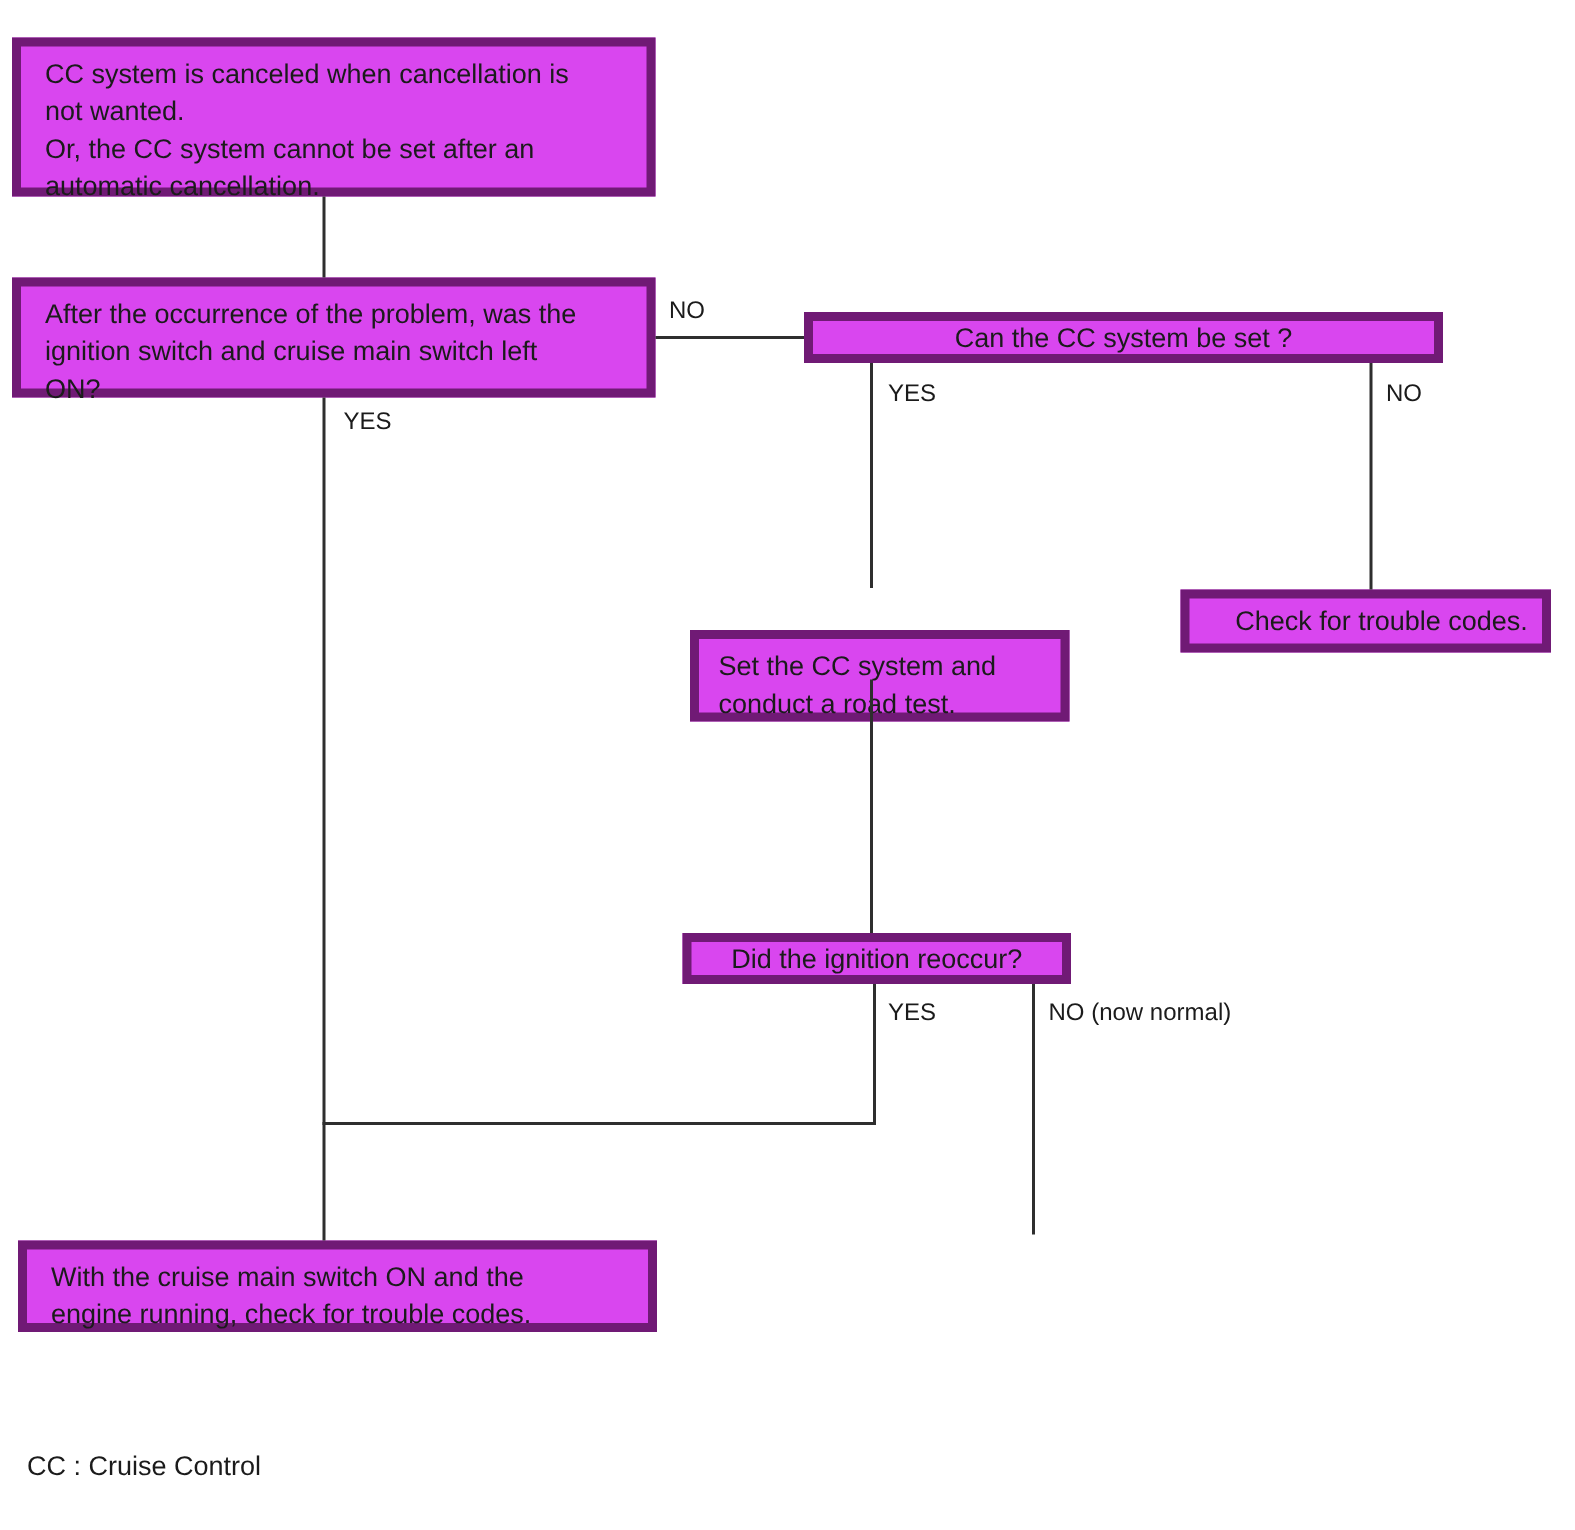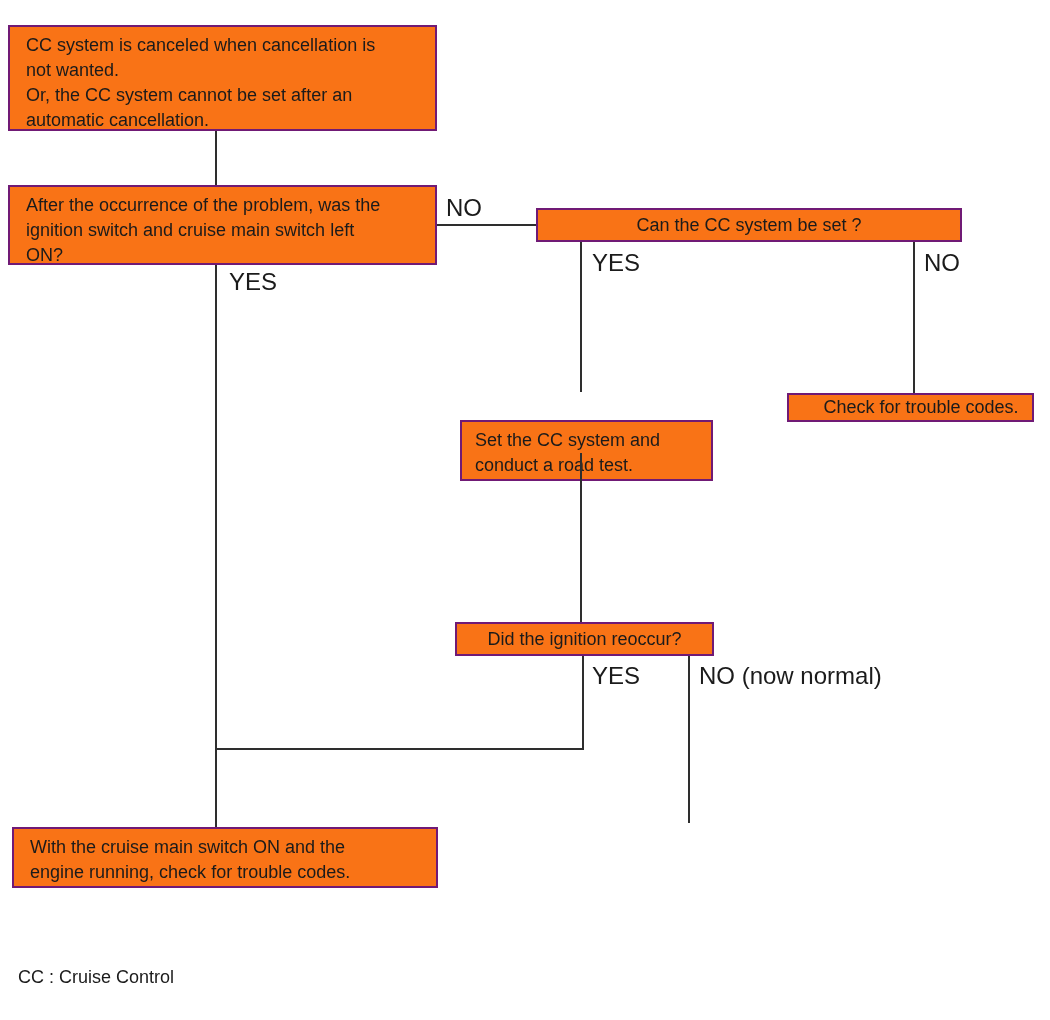--- a/index.html
+++ b/index.html
@@ -12,22 +12,22 @@
     width: 1050px;
     height: 1020px;
     background: #ffffff;
     font-family: "Liberation Sans", sans-serif;
     color: #1b1b1b;
     overflow: hidden;
   }
   .box {
     position: absolute;
     box-sizing: border-box;
-    border: 2px solid #701a75;
-    background: #f97316;
+    border: 6px solid #701a75;
+    background: #d946ef;
     font-size: 18px;
     line-height: 25px;
     padding: 6px 8px 5px 16px;
     white-space: pre-line;
   }
   .box.center {
     display: flex;
     align-items: center;
     justify-content: center;
     text-align: center;
@@ -35,21 +35,21 @@
     white-space: nowrap;
   }
   .vline, .hline {
     position: absolute;
     background: #2e2e2e;
   }
   .vline { width: 2px; }
   .hline { height: 2px; }
   .lbl {
     position: absolute;
-    font-size: 24px;
+    font-size: 16px;
     line-height: 22px;
     white-space: nowrap;
   }
   .footnote {
     position: absolute;
     font-size: 18px;
     line-height: 22px;
     white-space: nowrap;
   }
 </style>
@@ -65,21 +65,21 @@
 
   <div class="box center" style="left:536px; top:208px; width:426px; height:34px;">Can the CC system be set ?</div>
 
   <div class="box" style="left:8px; top:185px; width:429px; height:80px;">After the occurrence of the problem, was the
 ignition switch and cruise main switch left
 ON?</div>
 
   <div class="box" style="left:460px; top:392px; width:253px; height:61px; padding-left:13px;margin-top:28px;">Set the CC system and
 conduct a road test.</div>
 
-  <div class="box center" style="left:787px; top:393px; width:247px; height:29px;padding-left:27px;">Check for trouble codes.</div>
+  <div class="box center" style="left:787px; top:393px; width:247px; height:42px;padding-left:27px;">Check for trouble codes.</div>
 
   <div class="box center" style="left:455px; top:622px; width:259px; height:34px;">Did the ignition reoccur?</div>
 
   <div class="box" style="left:12px; top:827px; width:426px; height:61px;">With the cruise main switch ON and the
 engine running, check for trouble codes.</div>
 
 
   <div class="vline" style="left:215px; top:131px; height:54px;"></div>
 
   <div class="vline" style="left:215px; top:265px; height:562px;"></div>

